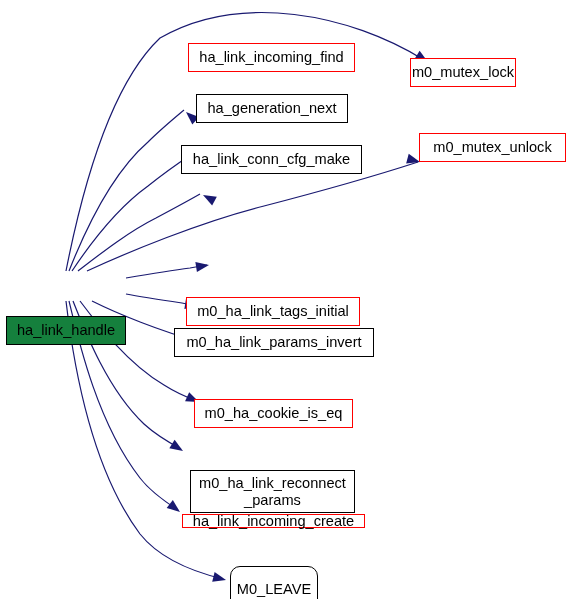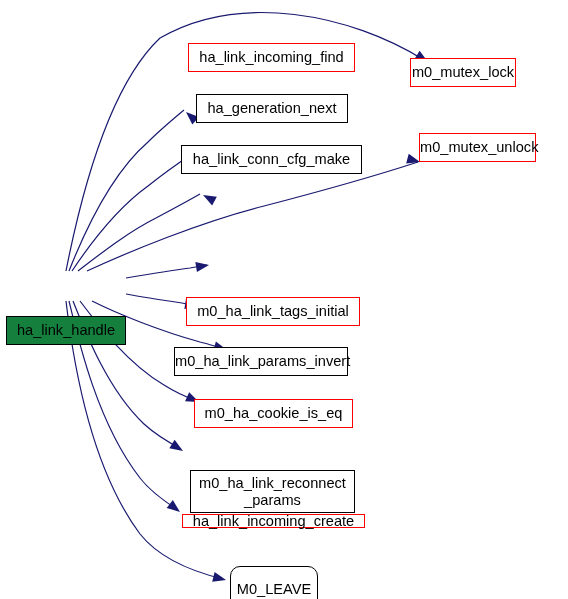--- a/index.html
+++ b/index.html
@@ -82,22 +82,22 @@
       <polygon points="0,0 -13,-5 -13,5" fill="#191970" transform="translate(227,350) rotate(16)"></polygon>
       <polygon points="0,0 -13,-5 -13,5" fill="#191970" transform="translate(199,402) rotate(24)"></polygon>
       <polygon points="0,0 -13,-5 -13,5" fill="#191970" transform="translate(183,451) rotate(32)"></polygon>
       <polygon points="0,0 -13,-5 -13,5" fill="#191970" transform="translate(180,512) rotate(38)"></polygon>
       <polygon points="0,0 -13,-5 -13,5" fill="#191970" transform="translate(226,580) rotate(14)"></polygon>
     </svg>
 <div class="node current" style="left: 6px; top: 272px; width: 120px; height: 29px;"><span class="node-label">ha_link_handle</span></div>
     <div class="node red" style="left: 188px; top: 43px; width: 167px; height: 29px;"><span class="node-label">ha_link_incoming_find</span></div>
     <div class="node red" style="left: 410px; top: 58px; width: 106px; height: 29px;"><span class="node-label">m0_mutex_lock</span></div>
     <div class="node" style="left: 196px; top: 94px; width: 152px; height: 29px;"><span class="node-label">ha_generation_next</span></div>
-    <div class="node red" style="left: 419px; top: 133px; width: 117px; height: 29px; align-items: center;"><span class="node-label">m0_mutex_unlock</span></div>
+    <div class="node red" style="left: 419px; top: 133px; width: 147px; height: 29px; align-items: center;"><span class="node-label">m0_mutex_unlock</span></div>
     <div class="node" style="left: 181px; top: 145px; width: 181px; height: 29px;"><span class="node-label">ha_link_conn_cfg_make</span></div>
     <div class="node red" style="left: 186px; top: 297px; width: 174px; height: 29px;"><span class="node-label">m0_ha_link_tags_initial</span></div>
-    <div class="node" style="left: 174px; top: 347px; width: 174px; height: 29px;"><span class="node-label">m0_ha_link_params_invert</span></div>
+    <div class="node" style="left: 174px; top: 328px; width: 200px; height: 29px;"><span class="node-label">m0_ha_link_params_invert</span></div>
     <div class="node red" style="left: 194px; top: 399px; width: 159px; height: 29px;"><span class="node-label">m0_ha_cookie_is_eq</span></div>
     <div class="node" style="left: 190px; top: 450px; width: 165px; height: 43px; margin-top: 20px;"><span class="node-label">m0_ha_link_reconnect
 _params</span></div>
     <div class="node red" style="left: 182px; top: 514px; width: 183px; height: 14px;"><span class="node-label">ha_link_incoming_create</span></div>
     <div class="node" style="left: 230px; top: 566px; width: 88px; height: 47px; border-radius: 10px;"><span class="node-label">M0_LEAVE</span></div>
   </div>
 
 </body></html>

